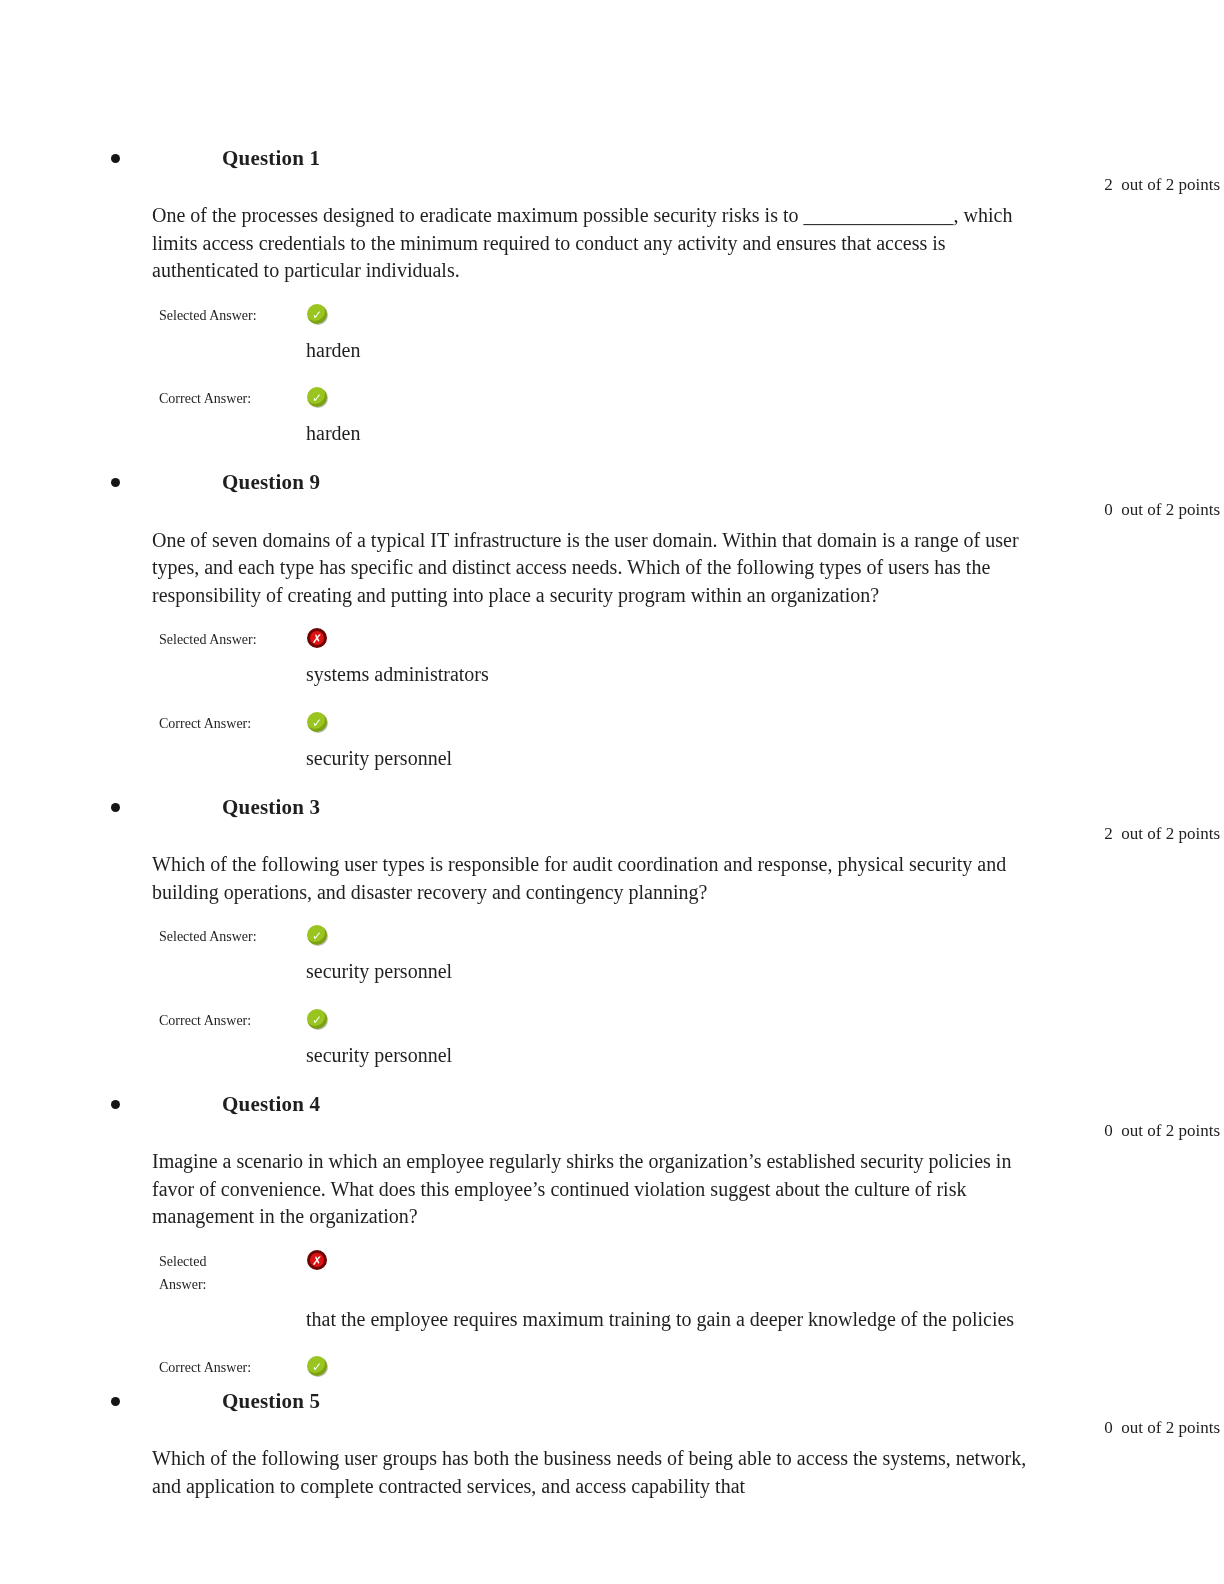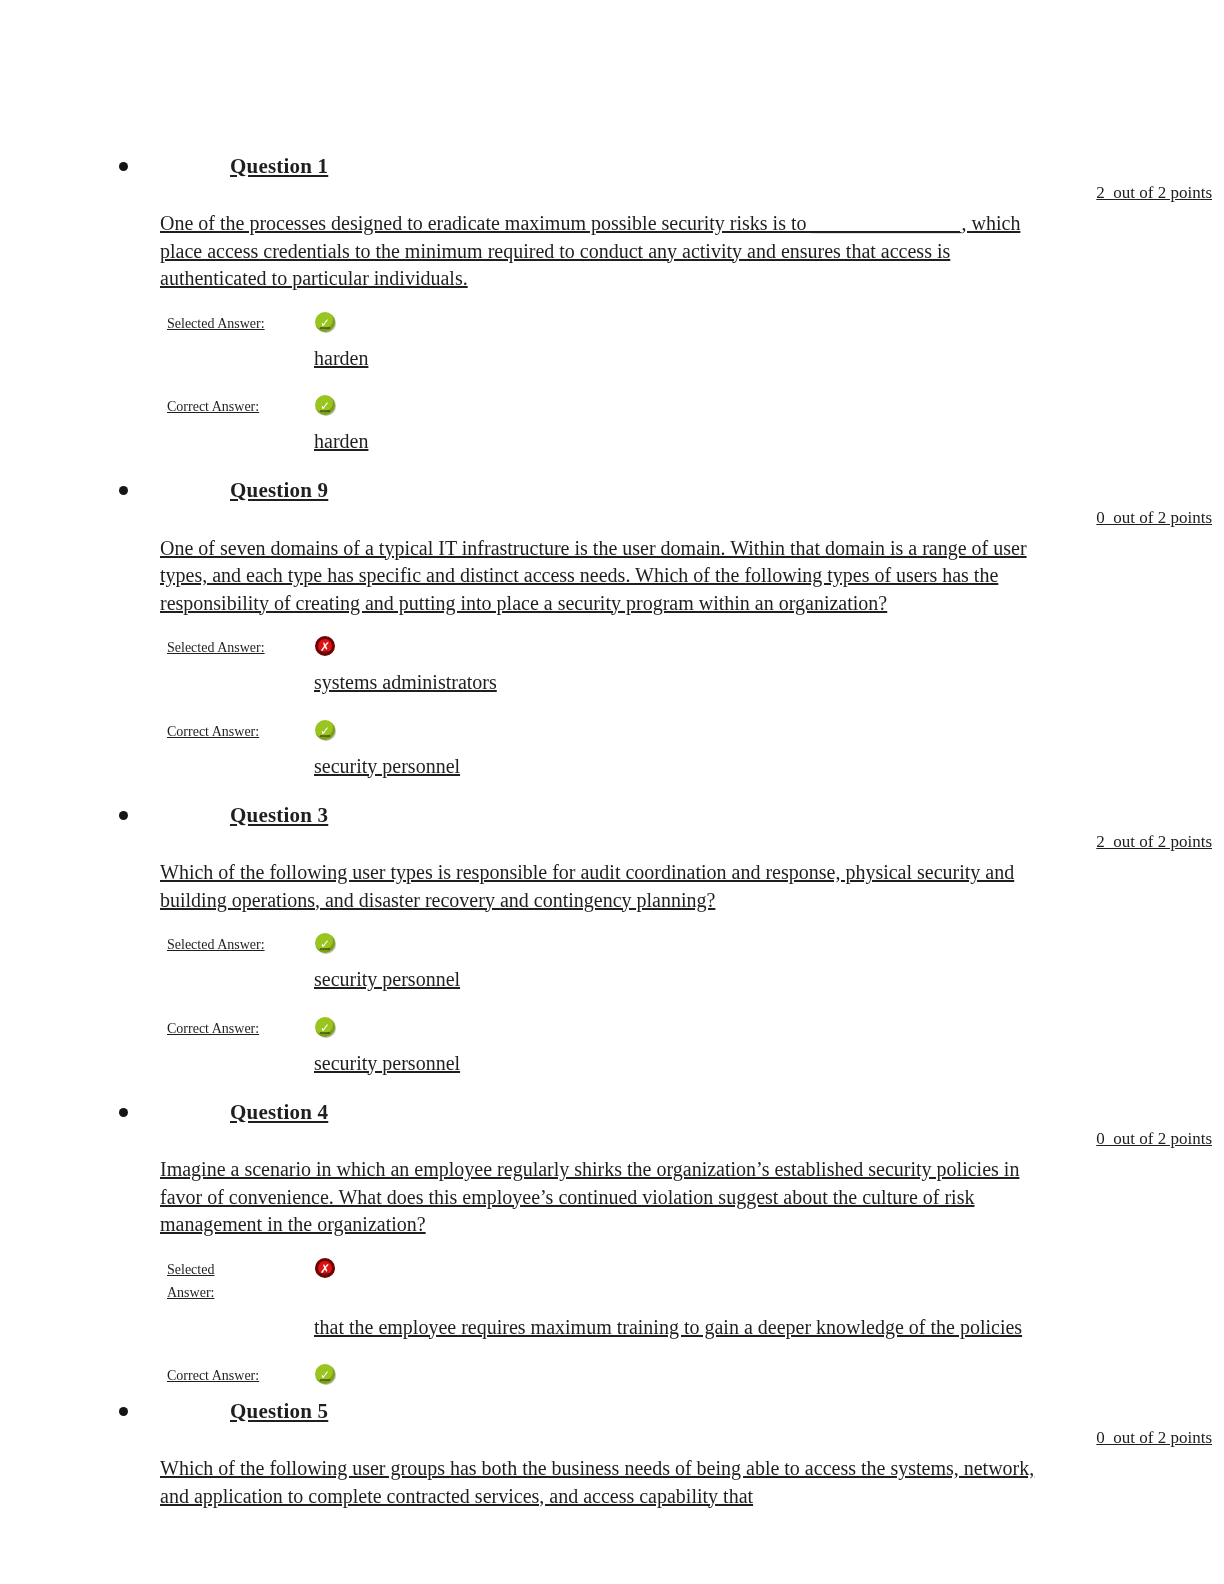--- a/index.html
+++ b/index.html
@@ -7,21 +7,21 @@
   body {
     width: 1224px;
     height: 1584px;
     background: #ffffff;
     color: #1f1f1f;
     font-family: "Liberation Serif", serif;
     overflow: hidden;
   }
   .page { padding-top: 142px; }
 
-  .question { margin: 12px; text-decoration: underline; }
+  .question { margin: 4px; }
 
   .q-head { display: flex; align-items: center; height: 24px; }
   .bullet {
     width: 9px; height: 9px; border-radius: 50%;
     background: #151515; margin-left: 107px; flex: 0 0 auto;
   }
   .q-title {
     font-size: 21px; font-weight: bold; margin: 0 0 0 102px;
     letter-spacing: 0.2px;
   }
@@ -71,21 +71,21 @@
 <body>
 
 <div class="page">
 
   <div class="question">
     <div class="q-head">
       <span class="bullet"></span>
       <h3 class="q-title">Question 1</h3>
     </div>
     <div class="q-points">2  out of 2 points</div>
-    <div class="q-body">One of the processes designed to eradicate maximum possible security risks is to _______________, which place access credentials to the minimum required to conduct any activity and ensures that access is authenticated to particular individuals.</div>
+    <div class="q-body">One of the processes designed to eradicate maximum possible security risks is to _______________, which limits access credentials to the minimum required to conduct any activity and ensures that access is authenticated to particular individuals.</div>
 
     <div class="answer-row">
       <div class="answer-label">Selected Answer:</div>
       <span class="status-icon correct">
           <span class="glyph">✓</span>
         </span>
     </div>
     <div class="answer-text">harden</div>
 
     <div class="answer-row">

